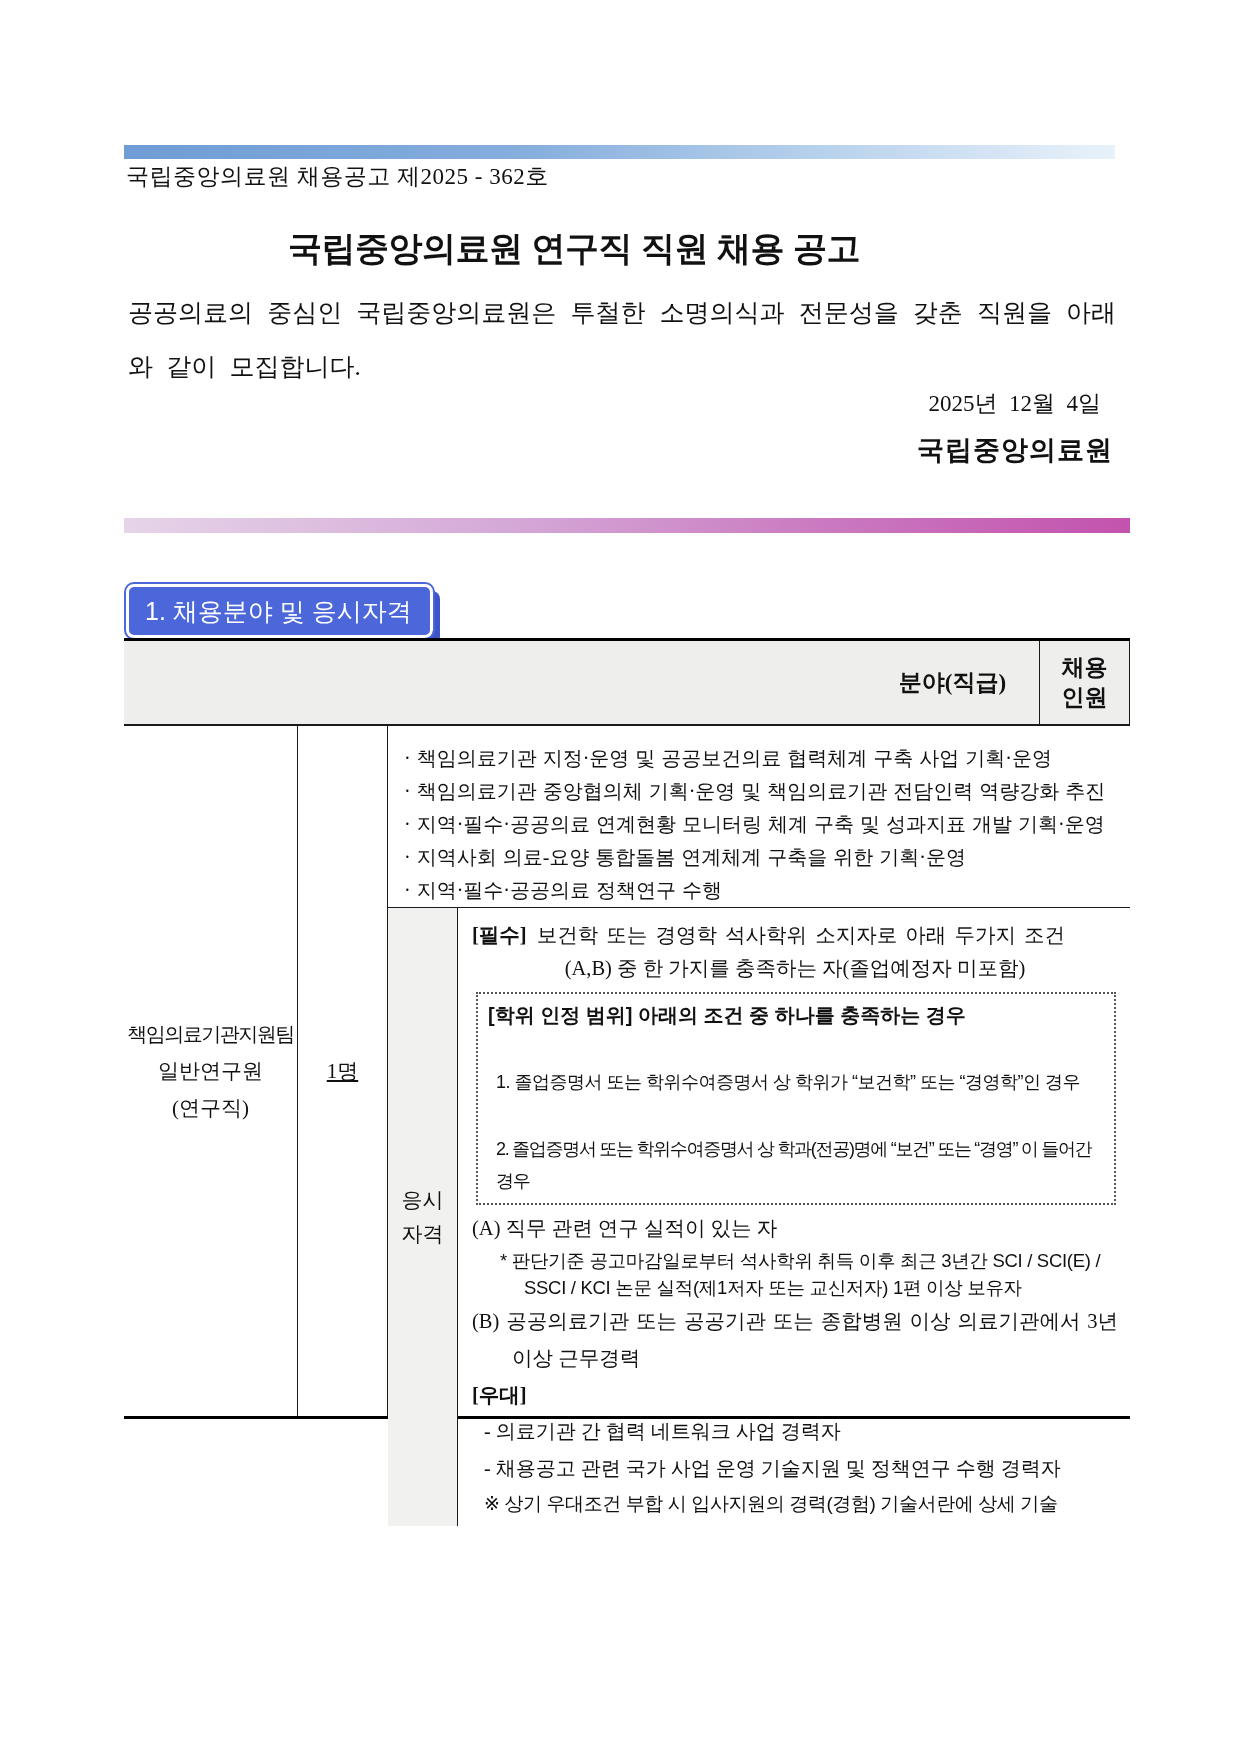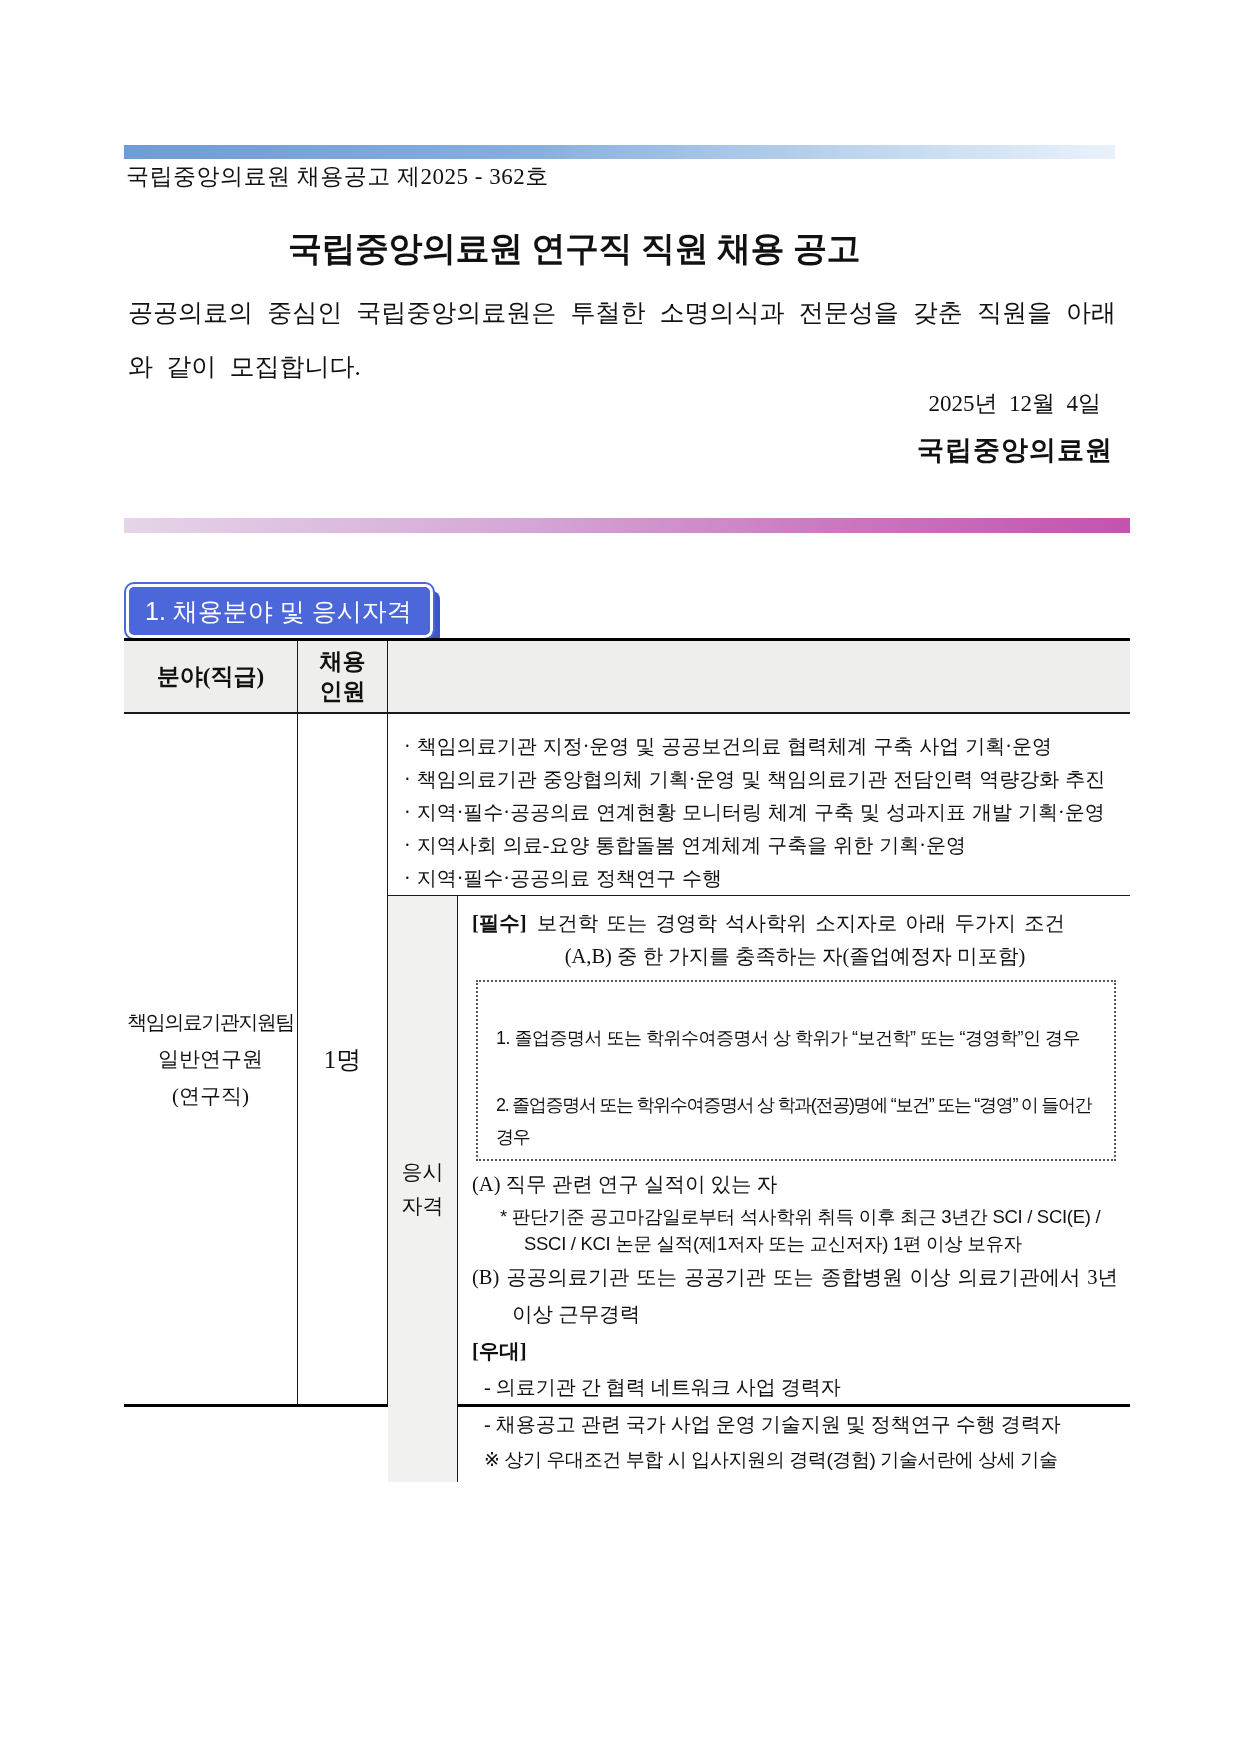--- a/index.html
+++ b/index.html
@@ -52,38 +52,38 @@
     border:3px solid #ffffff; outline:2px solid #4b67da; border-radius:8px;
     box-shadow:7px 7px 0 #3e55c8;
   }
 
   
   .table {
     position:absolute; left:124px; top:638px; width:1006px;
     border-top:3px solid #000; border-bottom:3px solid #000;
     font-size:20px;
   }
-  .thead { display:flex; height:71px; background:#eeefed; }
+  .thead { display:flex; height:83px; background:#eeefed;justify-content:flex-end; }
   .th {
     display:flex; align-items:center; justify-content:center;
     font-weight:bold; font-size:23px; text-align:center;
     white-space:pre-line; line-height:30px;
   }
   .th1 { width:174px; border-right:1.5px solid #1a1a1a; }
   .th2 { width:90px;  border-right:1.5px solid #1a1a1a; }
   .th3 { flex:1; }
   .double-rule { height:2px; border-top:1.5px solid #1a1a1a; border-bottom:1.5px solid #1a1a1a; }
   .tbody { display:flex; height:690px; }
   .cell { display:flex; align-items:center; justify-content:center; text-align:center; }
   .field-cell {
     width:174px; border-right:1.5px solid #1a1a1a;
     flex-direction:column; font-size:21px; line-height:37px;
   }
   .field-cell .condensed { letter-spacing:-1.5px; font-size:20px; }
-  .count-cell { width:90px; border-right:1.5px solid #1a1a1a; font-size:25px; }
+  .count-cell { width:90px; border-right:1.5px solid #1a1a1a; font-size:21px;text-decoration:underline; }
   .main-cell { flex:1; display:flex; flex-direction:column; }
 
   .duties {
     height:216px; border-bottom:1.5px solid #1a1a1a;
     list-style:none; padding:16px 12px 0 16px;
   }
   .duties li {
     font-size:20px; line-height:33px; text-align:justify;
     padding-left:26px; text-indent:-26px; word-spacing:1px;
   }
@@ -175,20 +175,21 @@
           <div class="qual-label">응시
 자격</div>
 
           <div class="qual-content">
             <div class="req-line">
               <span class="bold">[필수]</span><span>보건학 또는 경영학 석사학위 소지자로 아래 두가지 조건</span>
             </div>
             <div class="req-line2">(A,B) 중 한 가지를 충족하는 자(졸업예정자 미포함)</div>
 
             <div class="degree-box">
+              <div class="degree-title">[학위 인정 범위] 아래의 조건 중 하나를 충족하는 경우</div>
               <div class="degree-items">
                   <div>1. 졸업증명서 또는 학위수여증명서 상 학위가 “보건학” 또는 “경영학”인 경우</div>
                   <div>2. 졸업증명서 또는 학위수여증명서 상 학과(전공)명에 “보건” 또는 “경영” 이 들어간 경우</div>
                 </div>
             </div>
 
             <div class="item-a">(A) 직무 관련 연구 실적이 있는 자</div>
             <div class="note-a">* 판단기준  공고마감일로부터 석사학위 취득 이후 최근 3년간 SCI / SCI(E) / SSCI / KCI 논문 실적(제1저자 또는 교신저자) 1편 이상 보유자</div>
             <div class="item-b">(B) 공공의료기관 또는 공공기관 또는 종합병원 이상 의료기관에서 3년 이상 근무경력</div>
 

